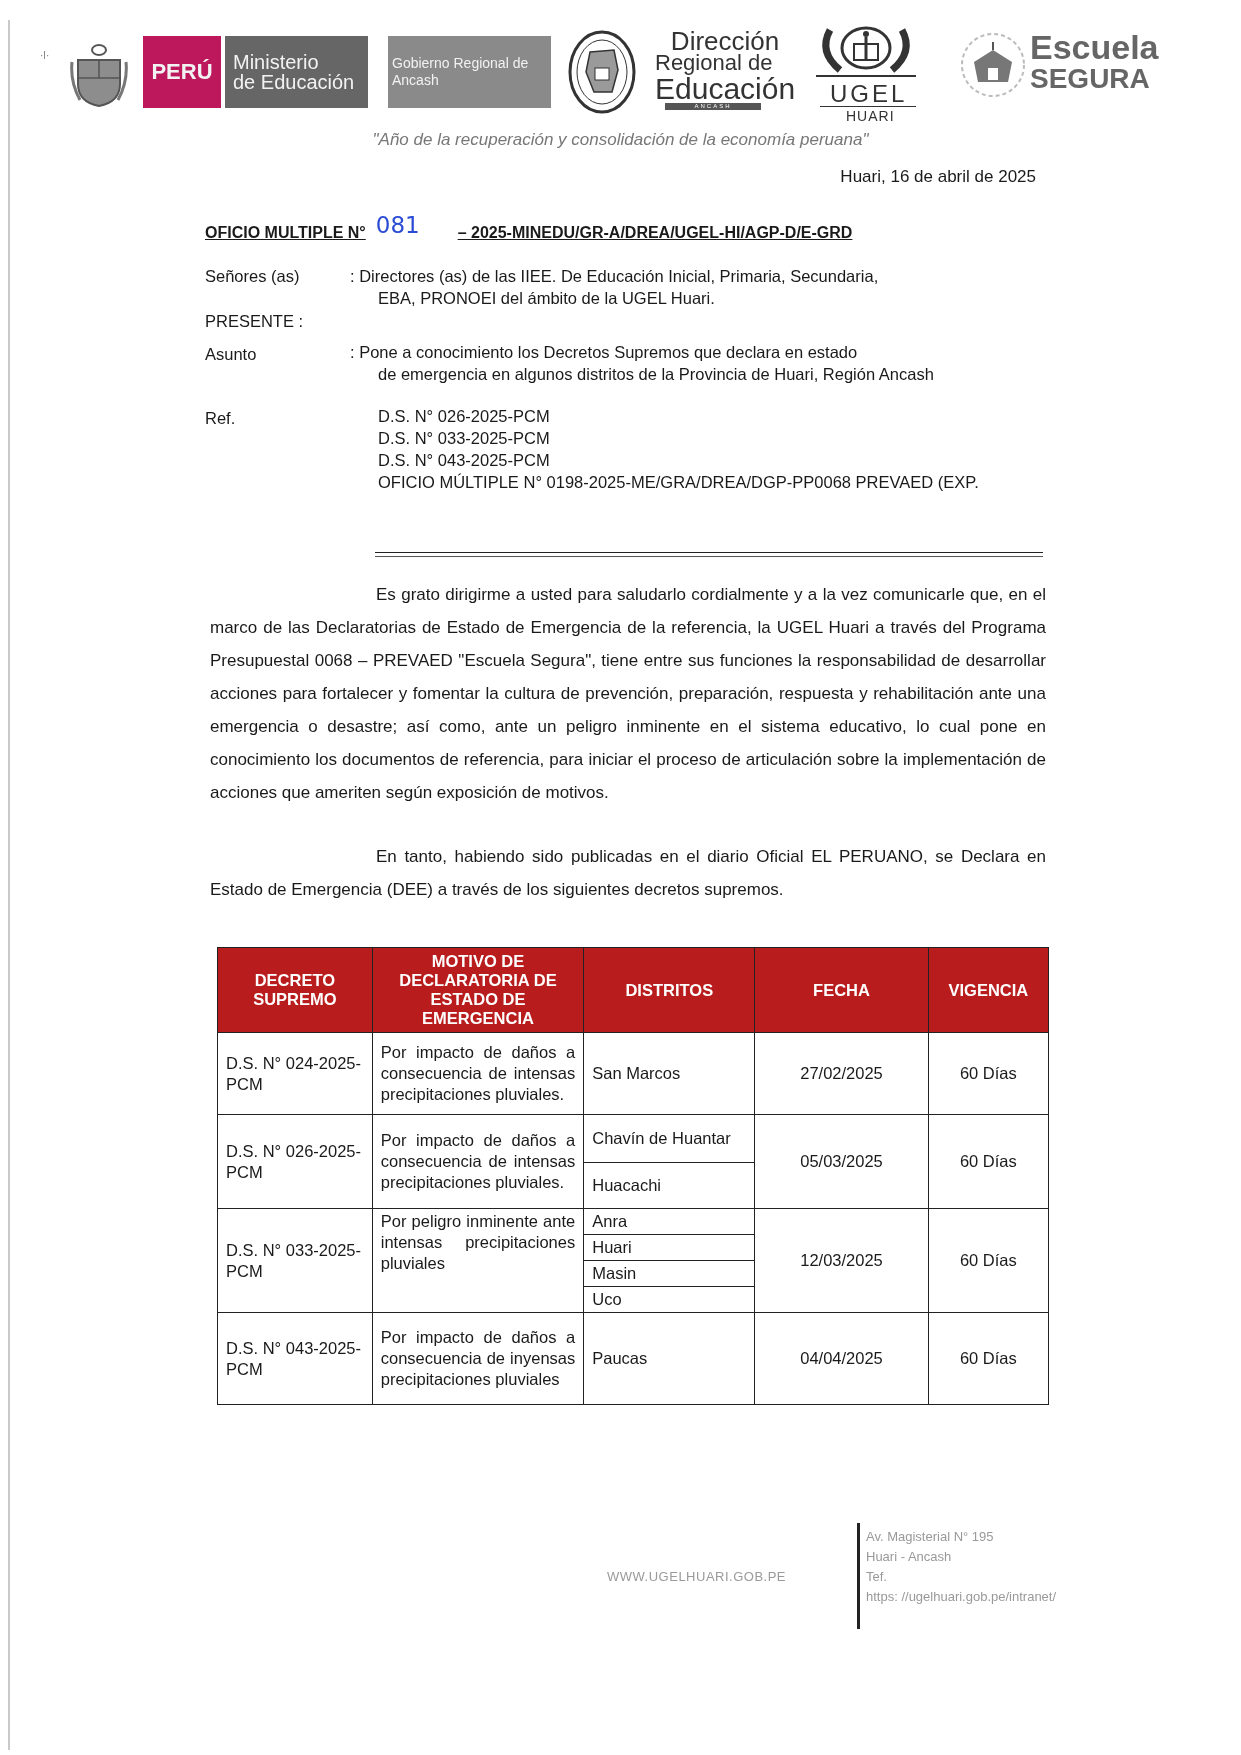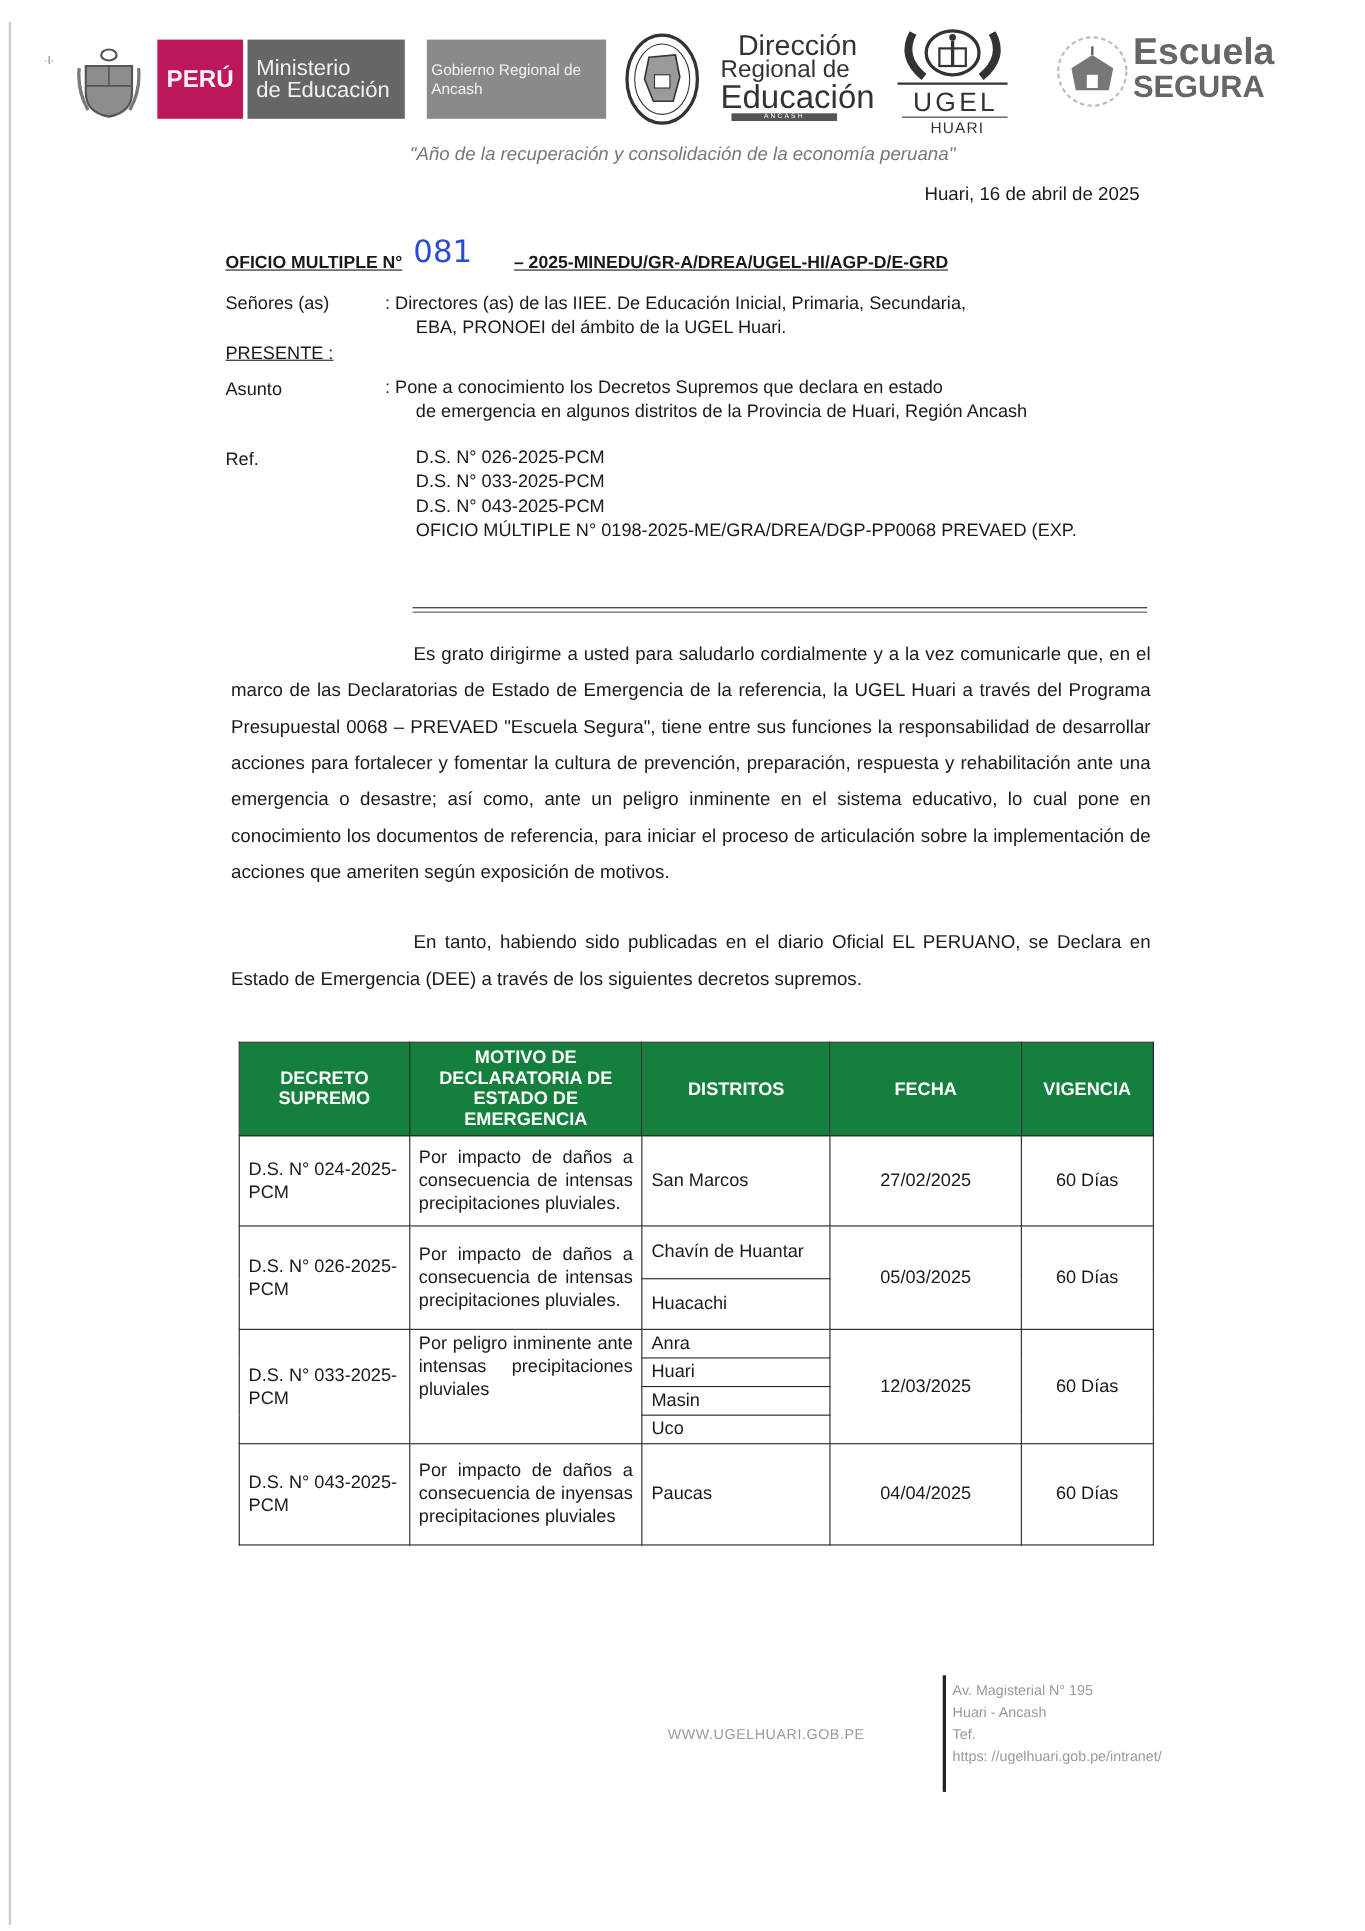--- a/index.html
+++ b/index.html
@@ -30,35 +30,35 @@
   .escuela-text { left:1030px; top:30px; color:#666; font-weight:bold; }
   .escuela-text .e1 { font-size:34px; line-height:34px; display:block; }
   .escuela-text .e2 { font-size:28px; line-height:30px; display:block; }
 
   .motto { left:0; width:1241px; top:130px; text-align:center; font-style:italic;
            font-size:17px; color:#777; }
   .dateline { right:205px; top:167px; font-size:17px; }
 
   .oficio { left:205px; top:216px; font-size:16px; font-weight:bold; display:flex; align-items:flex-end; }
   .oficio .u { text-decoration:underline; }
-  .oficio .num { color:#2a4bd4; font-family:"DejaVu Sans", sans-serif; font-weight:normal; font-size:28px;
+  .oficio .num { color:#2a4bd4; font-family:"DejaVu Sans", sans-serif; font-weight:normal; font-size:23px;
                  margin:0 38px 0 10px; position:relative; top:-4px; }
 
   .meta { font-size:16.5px; line-height:22px; }
   .meta-label { left:205px; }
   .meta-value { left:350px; width:700px; }
-  .underline { text-decoration:underline; }
+  .underline { }
   .ref-rule { left:375px; top:552px; width:668px; height:3px; border-top:1px solid #222; border-bottom:1px solid #555; }
 
   .body-text { left:210px; width:836px; font-size:17px; line-height:33px; text-align:justify; }
   .indent { text-indent:166px; }
 
   table.dee { position:absolute; left:217px; top:947px; width:832px; border-collapse:collapse;
               font-size:16.5px; }
-  table.dee th { background:#15803d; color:#fff; font-weight:bold; font-size:16.5px; line-height:19px;
+  table.dee th { background:#b91c1c; color:#fff; font-weight:bold; font-size:16.5px; line-height:19px;
                  border:1.5px solid #222; text-align:center; padding:4px 4px; height:68px; }
   table.dee td { border:1.5px solid #222; vertical-align:middle; padding:2px 8px; line-height:21px; }
   td.ds { width:151px; }
   td.motivo { width:210px; text-align:justify; text-align-last:left; }
   td.dist { width:170px; }
   td.fecha { width:172px; text-align:center; }
   td.vig { width:110px; text-align:center; }
 
   .footer-web { left:607px; top:1569px; font-size:13px; color:#9a9a9a; letter-spacing:0.5px; }
   .footer-bar { left:857px; top:1523px; width:3px; height:106px; background:#222; }

